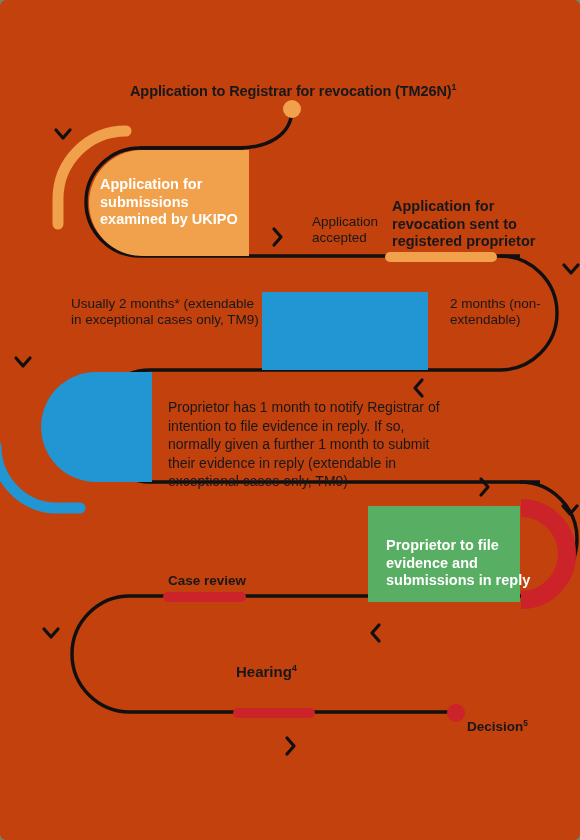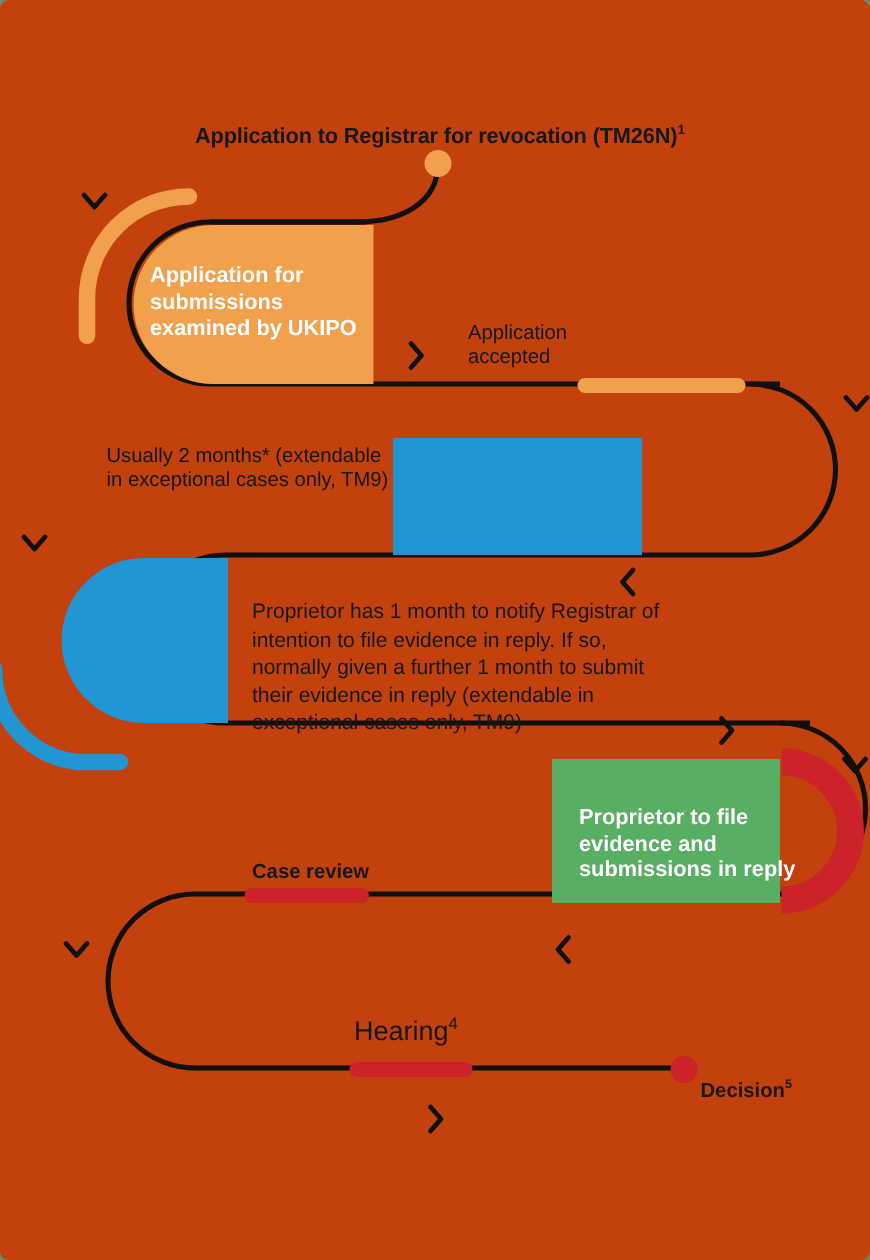--- a/index.html
+++ b/index.html
@@ -23,21 +23,21 @@
   #t-examined   {left:100px;top:176px; width:152px;font-size:14.5px;}
   #t-accepted   {left:312px;top:214px; width:84px; font-size:13.5px;}
   #t-sent       {left:392px;top:198px; width:160px;font-size:14.5px;font-weight:bold;}
   #t-usually    {left:71px; top:296px; width:190px;font-size:13.5px;}
   #t-tm8        {left:268px;top:305px; width:152px;font-size:14.5px;}
   #t-2months    {left:450px;top:296px; width:122px;font-size:13.5px;}
   #t-applicant  {left:28px; top:418px; width:118px;font-size:14.5px;}
   #t-propnote   {left:168px;top:398px; width:290px;font-size:14px;line-height:1.33;}
   #t-propfile   {left:386px;top:537px; width:152px;font-size:14.5px;}
   #t-casereview {left:168px;top:573px; width:90px; font-size:13.5px;font-weight:bold;}
-  #t-hearing    {left:236px;top:677px; font-size:18px;font-weight:normal;white-space:nowrap;}
+  #t-hearing    {left:236px;top:663px; font-size:15px;font-weight:bold;white-space:nowrap;}
   #t-decision   {left:467px;top:719px; font-size:13.5px;font-weight:bold;white-space:nowrap;}
 </style>
 </head>
 <body>
 
 <div id="page">
 
   <svg id="flow" viewBox="0 0 580 840">
     <defs>
       
@@ -91,24 +91,26 @@
       <polyline points="287,738 294,746 287,754"></polyline>
     </g>
   </svg>
 
   <div class="lbl bold" id="t-title"><span>Application to Registrar for revocation (TM26N)</span><span class="sup">1</span></div>
 
   <div class="lbl white" id="t-examined">Application for submissions examined by UKIPO</div>
 
   <div class="lbl" id="t-accepted">Application accepted</div>
 
+  <div class="lbl bold" id="t-sent">Application for revocation sent to registered proprietor</div>
 
   <div class="lbl" id="t-usually">Usually 2 months* (extendable in exceptional cases only, TM9)</div>
 
 
+  <div class="lbl" id="t-2months">2 months (non-extendable)</div>
 
 
   <div class="lbl" id="t-propnote">Proprietor has 1 month to notify Registrar of intention to file evidence in reply. If so, normally given a further 1 month to submit their evidence in reply (extendable in exceptional cases only, TM9)</div>
 
   <div class="lbl white" id="t-propfile">Proprietor to file evidence and submissions in reply</div>
 
   <div class="lbl bold" id="t-casereview">Case review</div>
 
   <div class="lbl bold" id="t-hearing"><span>Hearing</span><span class="sup">4</span></div>
 

